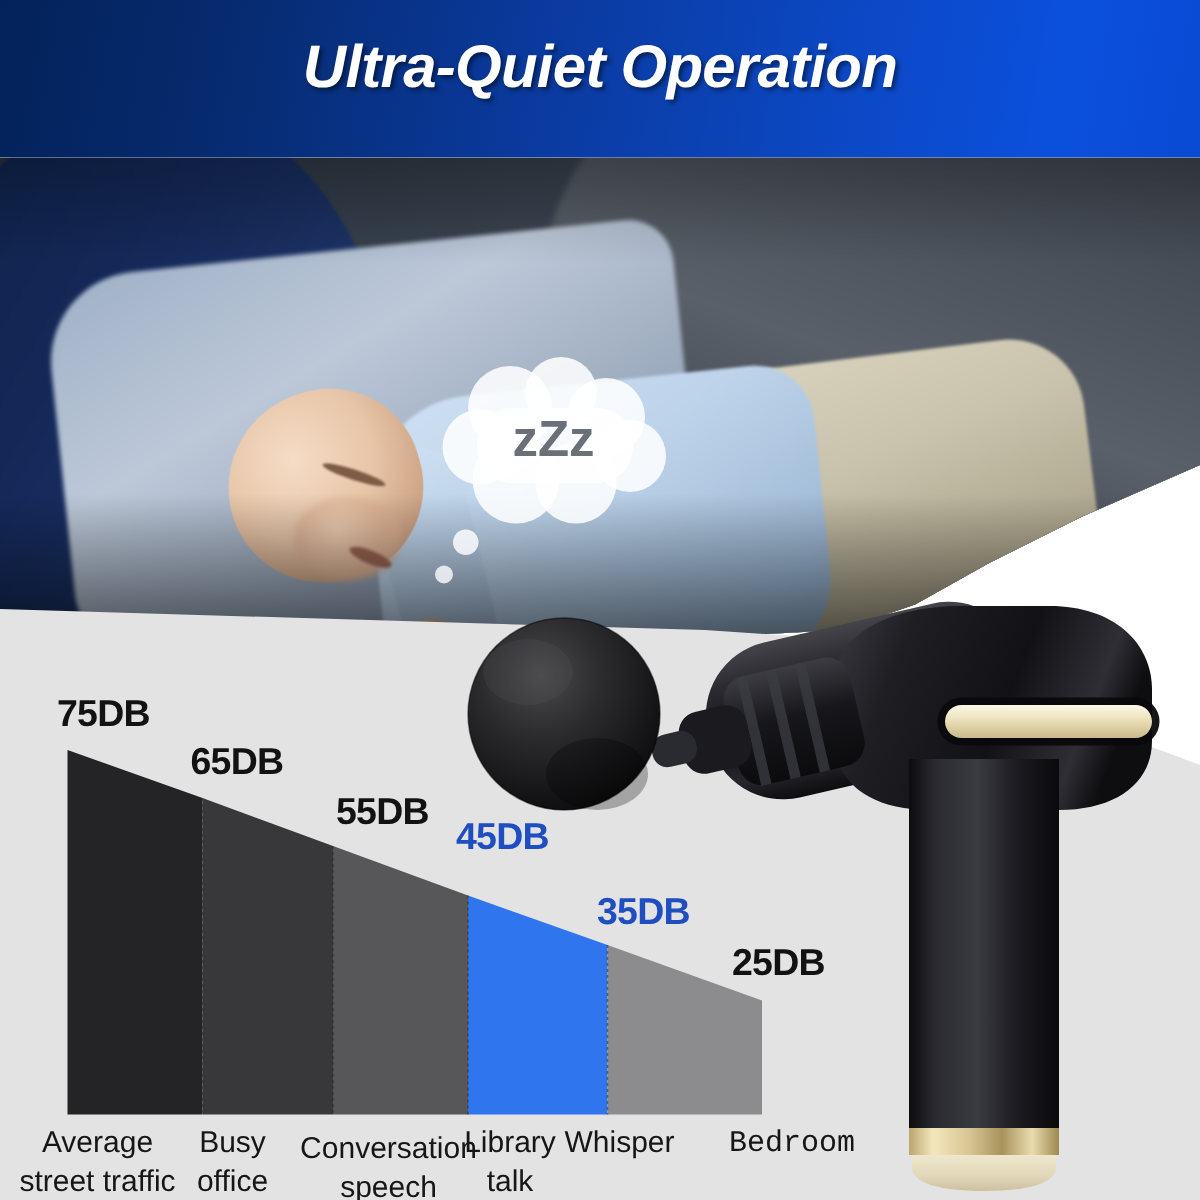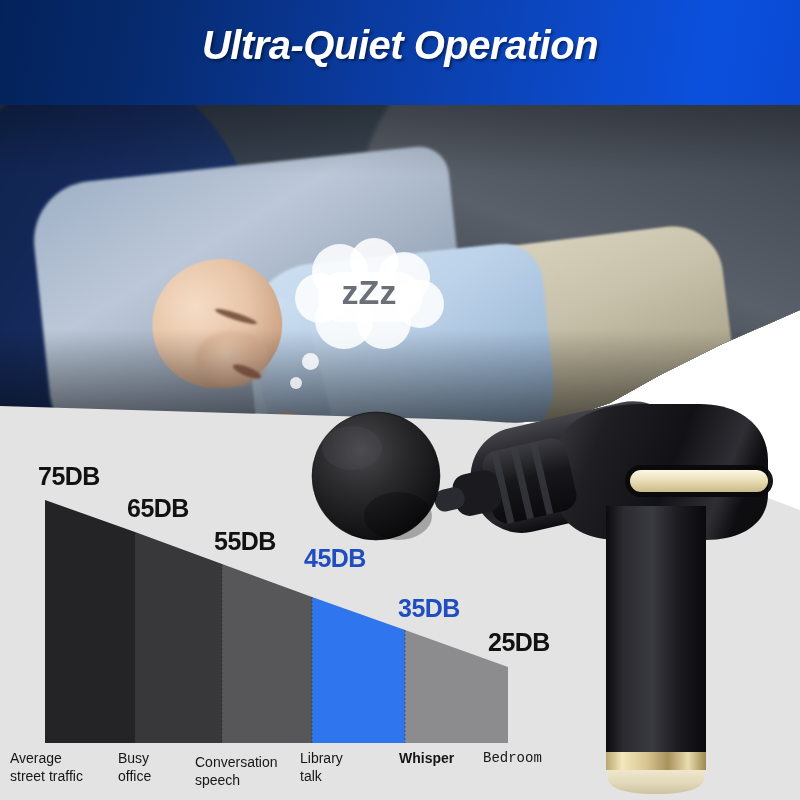--- a/index.html
+++ b/index.html
@@ -223,23 +223,23 @@
     position: absolute;
     font-size: 25px;
     font-weight: bold;
     color: #121212;
     white-space: nowrap;
     letter-spacing: -0.5px;
   }
   .bar-label.blue { color: #1f4ec0; }
   .cat-label {
     position: absolute;
-    font-size: 14px;
+    font-size: 20px;
     color: #161616;
-    text-align: left;
+    text-align: center;
     line-height: 1.28;
     white-space: pre-line;
   }
 
   
   .gun { position: absolute; left: 0; top: 0; width: 800px; height: 800px; }
   .gun svg { display: block; }
 </style>
 </head>
 <body>
@@ -300,34 +300,34 @@
       <g stroke="#2a2a2a" stroke-width="1" stroke-dasharray="2,2" opacity="0.55">
         <line x1="135" y1="140" x2="135" y2="351"></line>
         <line x1="222" y1="172" x2="222" y2="351"></line>
         <line x1="312" y1="205" x2="312" y2="351"></line>
         <line x1="405" y1="238" x2="405" y2="351"></line>
       </g>
     </svg>
 
     <div class="bar-label" style="left:38px;  top:70px;">75DB</div>
     <div class="bar-label" style="left:127px; top:102px;">65DB</div>
-    <div class="bar-label" style="left:214px; top:135px;">55DB</div>
+    <div class="bar-label" style="left:224px; top:135px;">55DB</div>
     <div class="bar-label blue" style="left:304px; top:152px;">45DB</div>
     <div class="bar-label blue" style="left:398px; top:202px;">35DB</div>
     <div class="bar-label" style="left:488px; top:236px;">25DB</div>
 
     <div class="cat-label" style="left:10px;  top:358px; width:110px;">Average
 street traffic</div>
     <div class="cat-label" style="left:118px; top:358px; width:74px;">Busy
 office</div>
     <div class="cat-label" style="left:195px; top:362px; width:128px;">Conversation
 speech</div>
     <div class="cat-label" style="left:300px; top:358px; width:80px;">Library
 talk</div>
-    <div class="cat-label" style="left:399px; top:358px; width:96px;font-weight:bold;">Whisper</div>
+    <div class="cat-label" style="left:365px; top:358px; width:96px;">Whisper</div>
     <div class="cat-label" style="left:483px; top:358px; width:90px;font-family:Liberation Mono, monospace;">Bedroom</div>
   </div>
 
   <div class="gun">
     <svg width="800" height="800" viewBox="0 0 800 800">
       <defs>
         <radialGradient id="ballGrad" cx="38%" cy="30%" r="78%">
           <stop offset="0%" stop-color="#4a4a4d"></stop>
           <stop offset="40%" stop-color="#2c2c2f"></stop>
           <stop offset="78%" stop-color="#161618"></stop>

